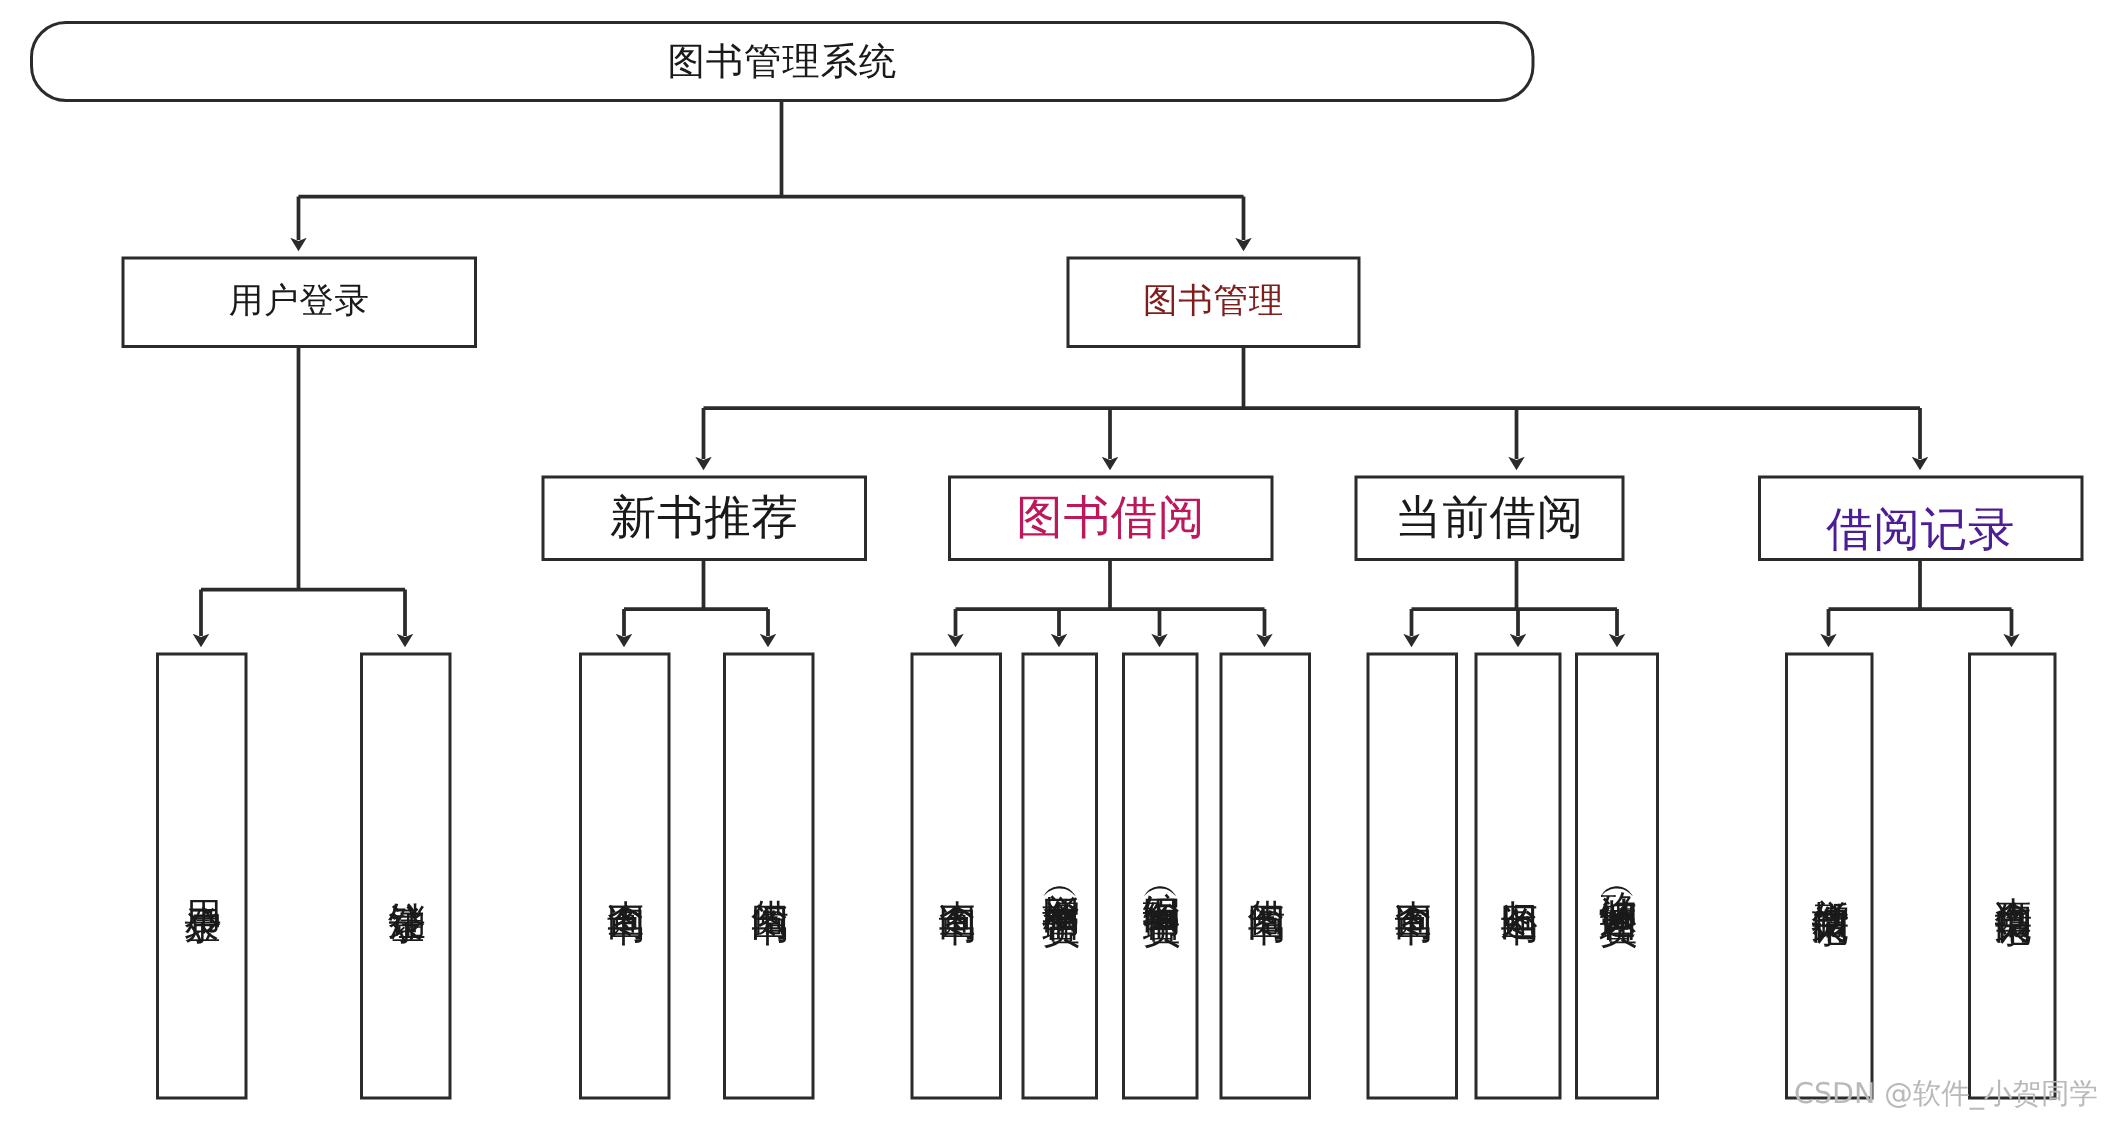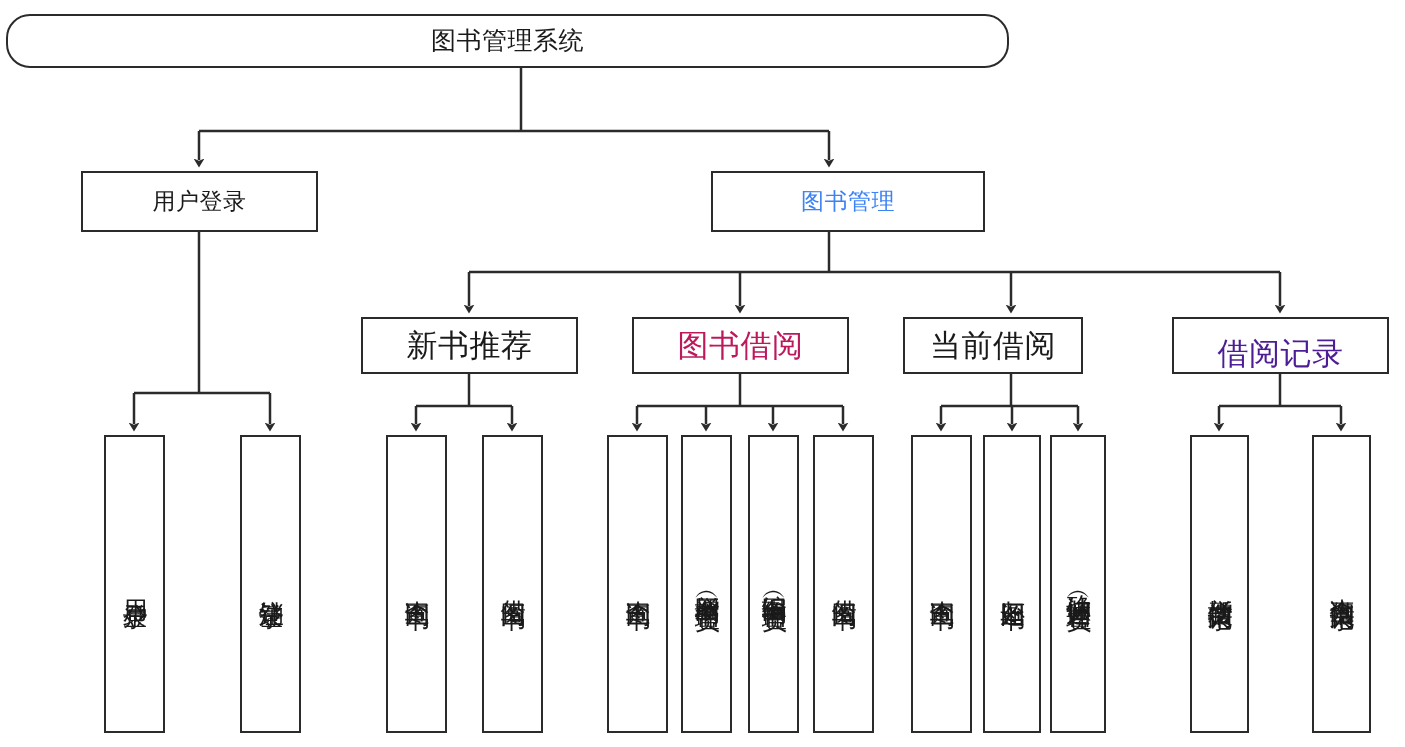--- a/index.html
+++ b/index.html
@@ -114,27 +114,27 @@
         <path d="M1012,406 L1012,424" marker-end="url(#arrow)"></path>
         <path d="M1078,406 L1078,424" marker-end="url(#arrow)"></path>
         <path d="M1280,374 L1280,406"></path>
         <path d="M1219,406 L1341,406"></path>
         <path d="M1219,406 L1219,424" marker-end="url(#arrow)"></path>
         <path d="M1341,406 L1341,424" marker-end="url(#arrow)"></path>
       </g>
   </svg>
 
   <div id="nodes">
-      <div class="node root" style="left: 6px; top: 14px; width: 1003px; height: 54px; border-color: rgb(43, 43, 43); background: rgb(255, 255, 255); color: rgb(26, 26, 26); border-radius: 24px;">
+      <div class="node root" style="left: 20px; top: 14px; width: 1003px; height: 54px; border-color: rgb(43, 43, 43); background: rgb(255, 255, 255); color: rgb(26, 26, 26); border-radius: 24px;">
         <span class="label">图书管理系统</span>
       </div>
       <div class="node lvl2" style="left: 81px; top: 171px; width: 237px; height: 61px; border-color: rgb(43, 43, 43); background: rgb(255, 255, 255); color: rgb(26, 26, 26);">
         <span class="label">用户登录</span>
       </div>
-      <div class="node lvl2" style="left: 711px; top: 171px; width: 274px; height: 61px; border-color: rgb(43, 43, 43); background: rgb(255, 255, 255); color: #3b82f6;">
+      <div class="node lvl2" style="left: 711px; top: 171px; width: 196px; height: 61px; border-color: rgb(43, 43, 43); background: rgb(255, 255, 255); color: #7f1d1d;">
         <span class="label">图书管理</span>
       </div>
       <div class="node lvl3" style="left: 361px; top: 317px; width: 217px; height: 57px; border-color: rgb(43, 43, 43); background: rgb(255, 255, 255); color: rgb(26, 26, 26);">
         <span class="label">新书推荐</span>
       </div>
       <div class="node lvl3" style="left: 632px; top: 317px; width: 217px; height: 57px; border-color: rgb(43, 43, 43); background: rgb(255, 255, 255); color: #be185d;">
         <span class="label">图书借阅</span>
       </div>
       <div class="node lvl3" style="left: 903px; top: 317px; width: 180px; height: 57px; border-color: rgb(43, 43, 43); background: rgb(255, 255, 255); color: rgb(26, 26, 26);">
         <span class="label">当前借阅</span>
@@ -176,14 +176,15 @@
         <span class="label">确认归还（管理员）</span>
       </div>
       <div class="node leaf leaf" style="left: 1190px; top: 435px; width: 59px; height: 298px; border-color: rgb(43, 43, 43); background: rgb(255, 255, 255); color: rgb(26, 26, 26);">
         <span class="label">新增借阅记录</span>
       </div>
       <div class="node leaf leaf" style="left: 1312px; top: 435px; width: 59px; height: 298px; border-color: rgb(43, 43, 43); background: rgb(255, 255, 255); color: rgb(26, 26, 26);">
         <span class="label">查询借阅记录</span>
       </div>
     </div>
 
+  <div class="watermark" style="left: 1196px; top: 716px; color: rgb(185, 185, 185);">CSDN @软件_小贺同学</div>
 
 </div>
 
 </body></html>

